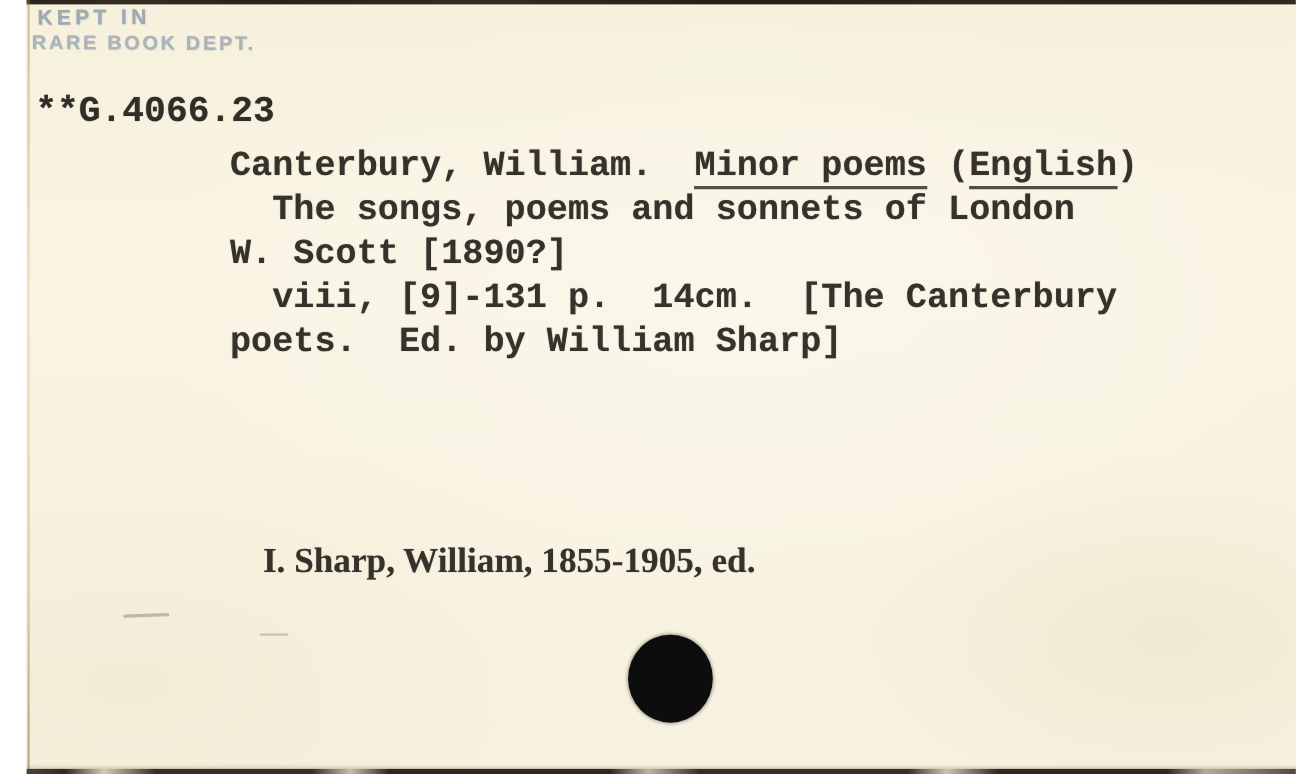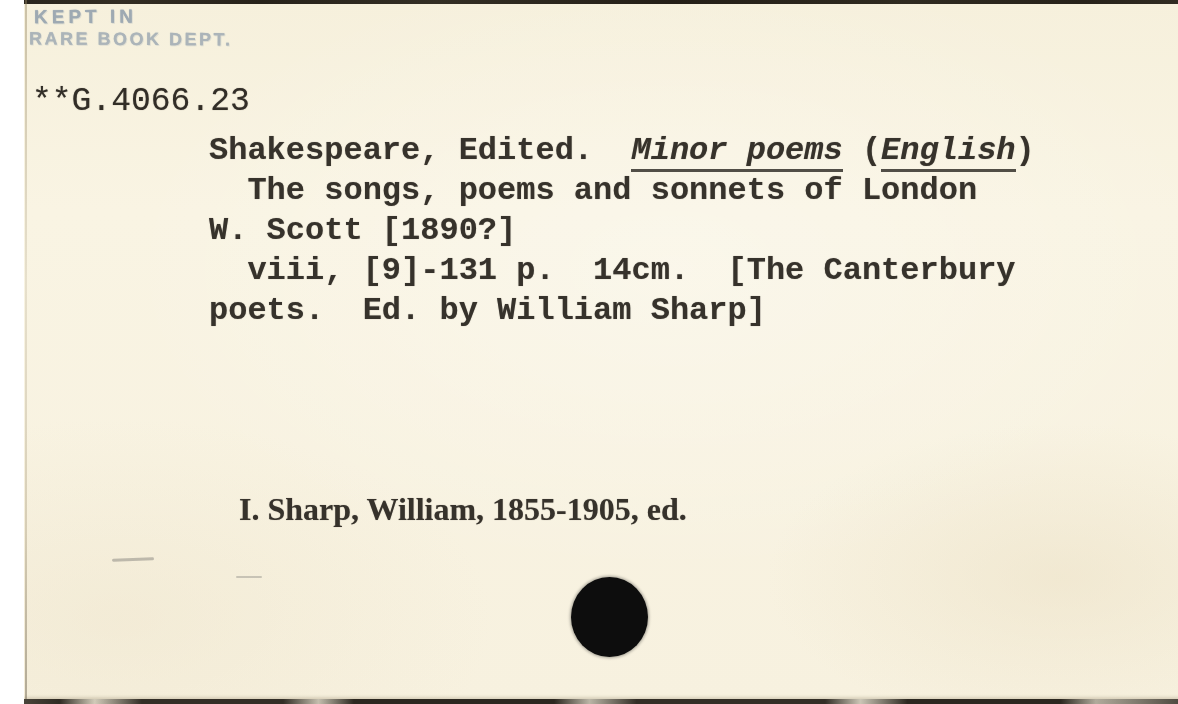--- a/index.html
+++ b/index.html
@@ -74,39 +74,38 @@
     font-size: 18px; letter-spacing: 2.5px;
     white-space: pre;
     opacity: 0.85;
     transform: rotate(0.3deg);
   }
 
   
   .call-number {
     position: absolute; left: 8px; top: 84px;
     font-size: 33px; line-height: 36px;
-    font-weight: 400;
+    font-weight: 700;
     color: rgba(44,40,34,0.95);
     text-shadow: 0 0 1px rgba(44,40,34,0.5);
     white-space: pre;
   }
   .body-block {
     position: absolute; left: 185px; top: 131px;
     font-size: 32px;
     color: rgba(46,42,36,0.93);
     text-shadow: 0 0 1px rgba(46,42,36,0.45);
     font-weight: 700;
   }
   .line {
     height: 40px; line-height: 40px;
     white-space: pre;
   }
   .u {
     border-bottom: 3px solid rgba(52,48,42,0.85);
-    font-style: italic;
   }
   .tracing {
     position: absolute; left: 215px; top: 489px;
     font-size: 32px; line-height: 40px;
     color: rgba(46,42,36,0.93);
     text-shadow: 0 0 1px rgba(46,42,36,0.45);
     font-weight: 700;
     white-space: pre;
     font-family: Liberation Serif, serif;
   }
@@ -145,21 +144,21 @@
   <div class="left-edge"></div>
 
   <div class="stamp">
     <div class="stamp-line1">KEPT IN</div>
     <div class="stamp-line2">RARE BOOK DEPT.</div>
   </div>
 
   <div class="call-number">**G.4066.23</div>
 
   <div class="body-block">
-    <div class="line"><span>Shakespeare, Edited.  </span><span class="u">Minor poems</span><span> (</span><span class="u">English</span><span>)</span></div>
+    <div class="line"><span>Canterbury, William.  </span><span class="u">Minor poems</span><span> (</span><span class="u">English</span><span>)</span></div>
     <div class="line">  The songs, poems and sonnets of London</div>
     <div class="line">W. Scott [1890?]</div>
     <div class="line">  viii, [9]-131 p.  14cm.  [The Canterbury</div>
     <div class="line">poets.  Ed. by William Sharp]</div>
   </div>
 
   <div class="tracing">I. Sharp, William, 1855-1905, ed.</div>
 
   <div class="pencil-mark m1"></div>
   <div class="pencil-mark m2"></div>

